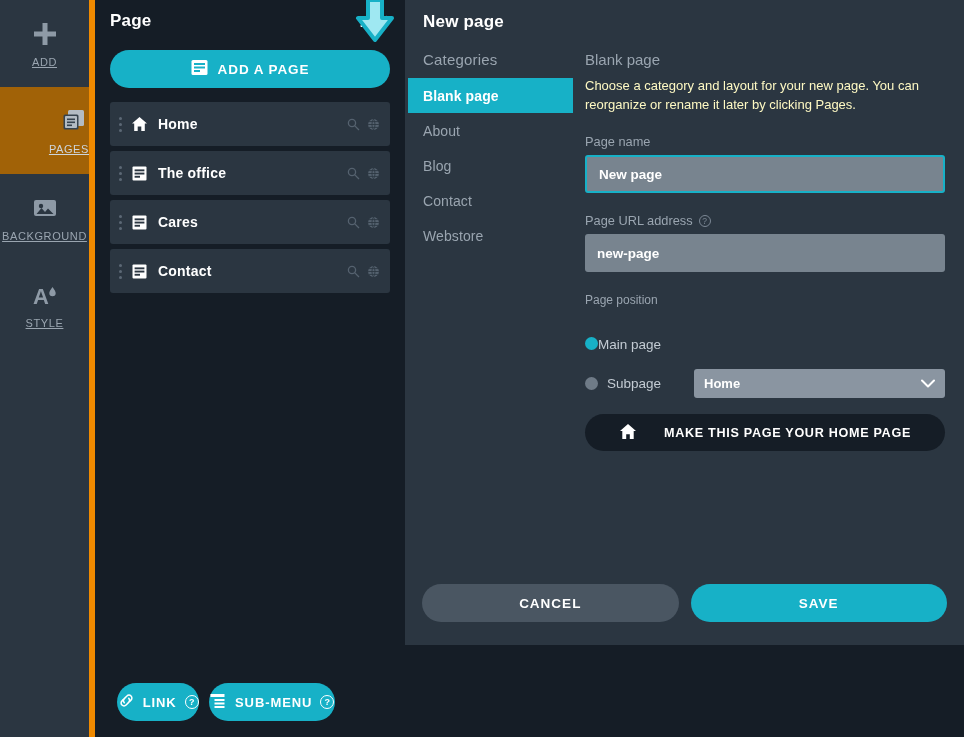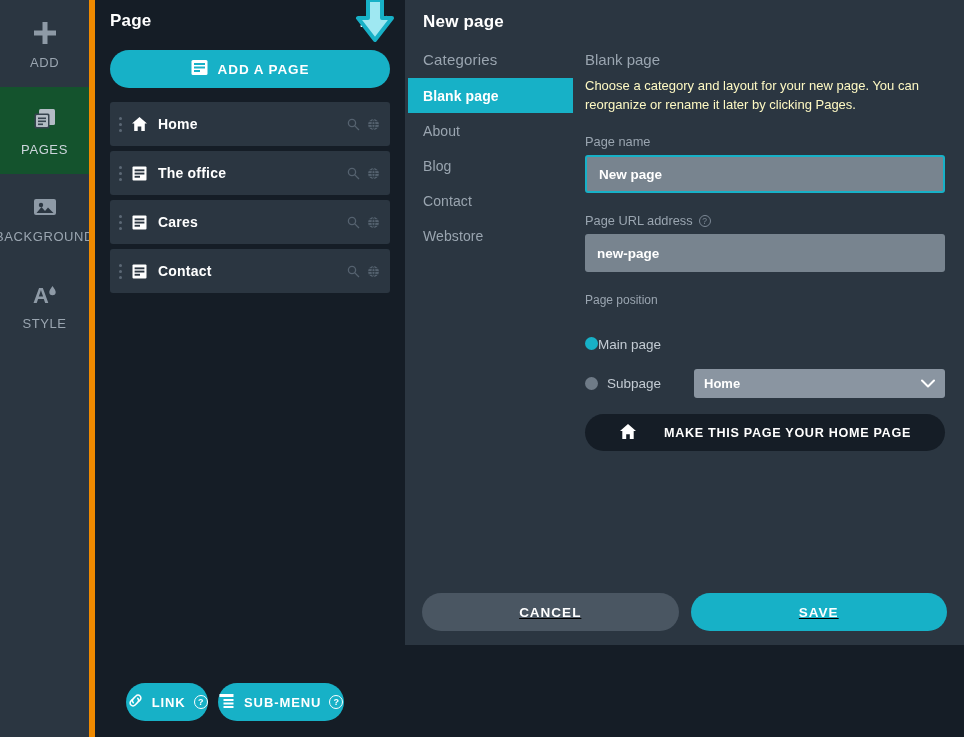--- a/index.html
+++ b/index.html
@@ -19,25 +19,26 @@
     flex: 0 0 89px;
   }
   .rail-item {
     height: 87px;
     display: flex; flex-direction: column;
     align-items: center; justify-content: center;
     gap: 7px;
     color: #8e9aa6;
     cursor: pointer;
   }
-  .rail-item.active { background: #14532d; }
+  .rail-item.active { background: #a16207; align-items: flex-end; }
   .rail-item .rail-label {
-    font-size: 13px; letter-spacing: 0.6px;
+    font-size: 11px; letter-spacing: 0.6px;
     color: #9aa5b0; font-weight: 400;
     white-space: nowrap;
+    text-decoration: underline;
   }
   .rail-item.active .rail-label { color: #cdd5dc; }
   .rail-icon { width: 30px; height: 30px; display: flex; align-items: center; justify-content: center; }
   .rail-icon svg { display: block; }
 
   .orange-strip {
     width: 6px; height: 737px; flex: 0 0 6px;
     background: #f08a00;
   }
 
@@ -81,21 +82,21 @@
     cursor: pointer;
   }
   .drag-dots { display: flex; flex-direction: column; gap: 3px; padding: 0 7px 0 3px; cursor: grab; }
   .drag-dots i { width: 3px; height: 3px; border-radius: 50%; background: #5c6875; display: block; }
   .row-icon { width: 20px; display: flex; align-items: center; justify-content: center; color: #ffffff; }
   .row-name { color: #ffffff; font-size: 14px; font-weight: bold; margin-left: 9px; letter-spacing: 0.2px; }
   .row-tools { margin-left: auto; display: flex; align-items: center; gap: 7px; color: #55626f; }
   .row-tools span { cursor: pointer; display: flex; }
 
   .pages-foot {
-    position: absolute; left: 16px; bottom: 0; width: 248px;
+    position: absolute; left: 7px; bottom: 0; width: 248px;
     padding: 0 15px 16px 15px;
     display: flex; gap: 10px;
   }
   .foot-btn {
     flex: 1 1 auto; height: 38px; border-radius: 19px;
     background: #17b1c7; border: none; cursor: pointer;
     display: flex; align-items: center; justify-content: center; gap: 8px;
     color: #ffffff; font-size: 13px; font-weight: bold; letter-spacing: 0.9px;
   }
   .foot-btn .qmark {
@@ -165,22 +166,22 @@
   .select-chev { margin-left: auto; color: #ffffff; display: flex; }
 
   .home-btn {
     margin-top: 16px; width: 100%; height: 37px; border-radius: 19px;
     background: #151d26; border: none; cursor: pointer;
     display: flex; align-items: center; justify-content: center; gap: 27px;
     color: #ffffff; font-size: 12.6px; font-weight: bold; letter-spacing: 0.7px;
   }
 
   .dlg-foot {
-    position: absolute; left: 0; bottom: 0; width: 100%;
-    padding: 0 17px 14px 17px; display: flex; gap: 12px; text-decoration: underline;
+    position: absolute; left: 0; bottom: 9px; width: 100%;
+    padding: 0 17px 14px 17px; display: flex; gap: 12px;
   }
   .dlg-foot button {
     flex: 1 1 0; height: 38px; border-radius: 19px; border: none; cursor: pointer;
     color: #ffffff; font-size: 13.5px; font-weight: bold; letter-spacing: 1px;
     font-family: "Liberation Sans", sans-serif;
   }
   .btn-cancel { background: #4a5662; }
   .btn-save { background: #17b1c7; }
 
   

